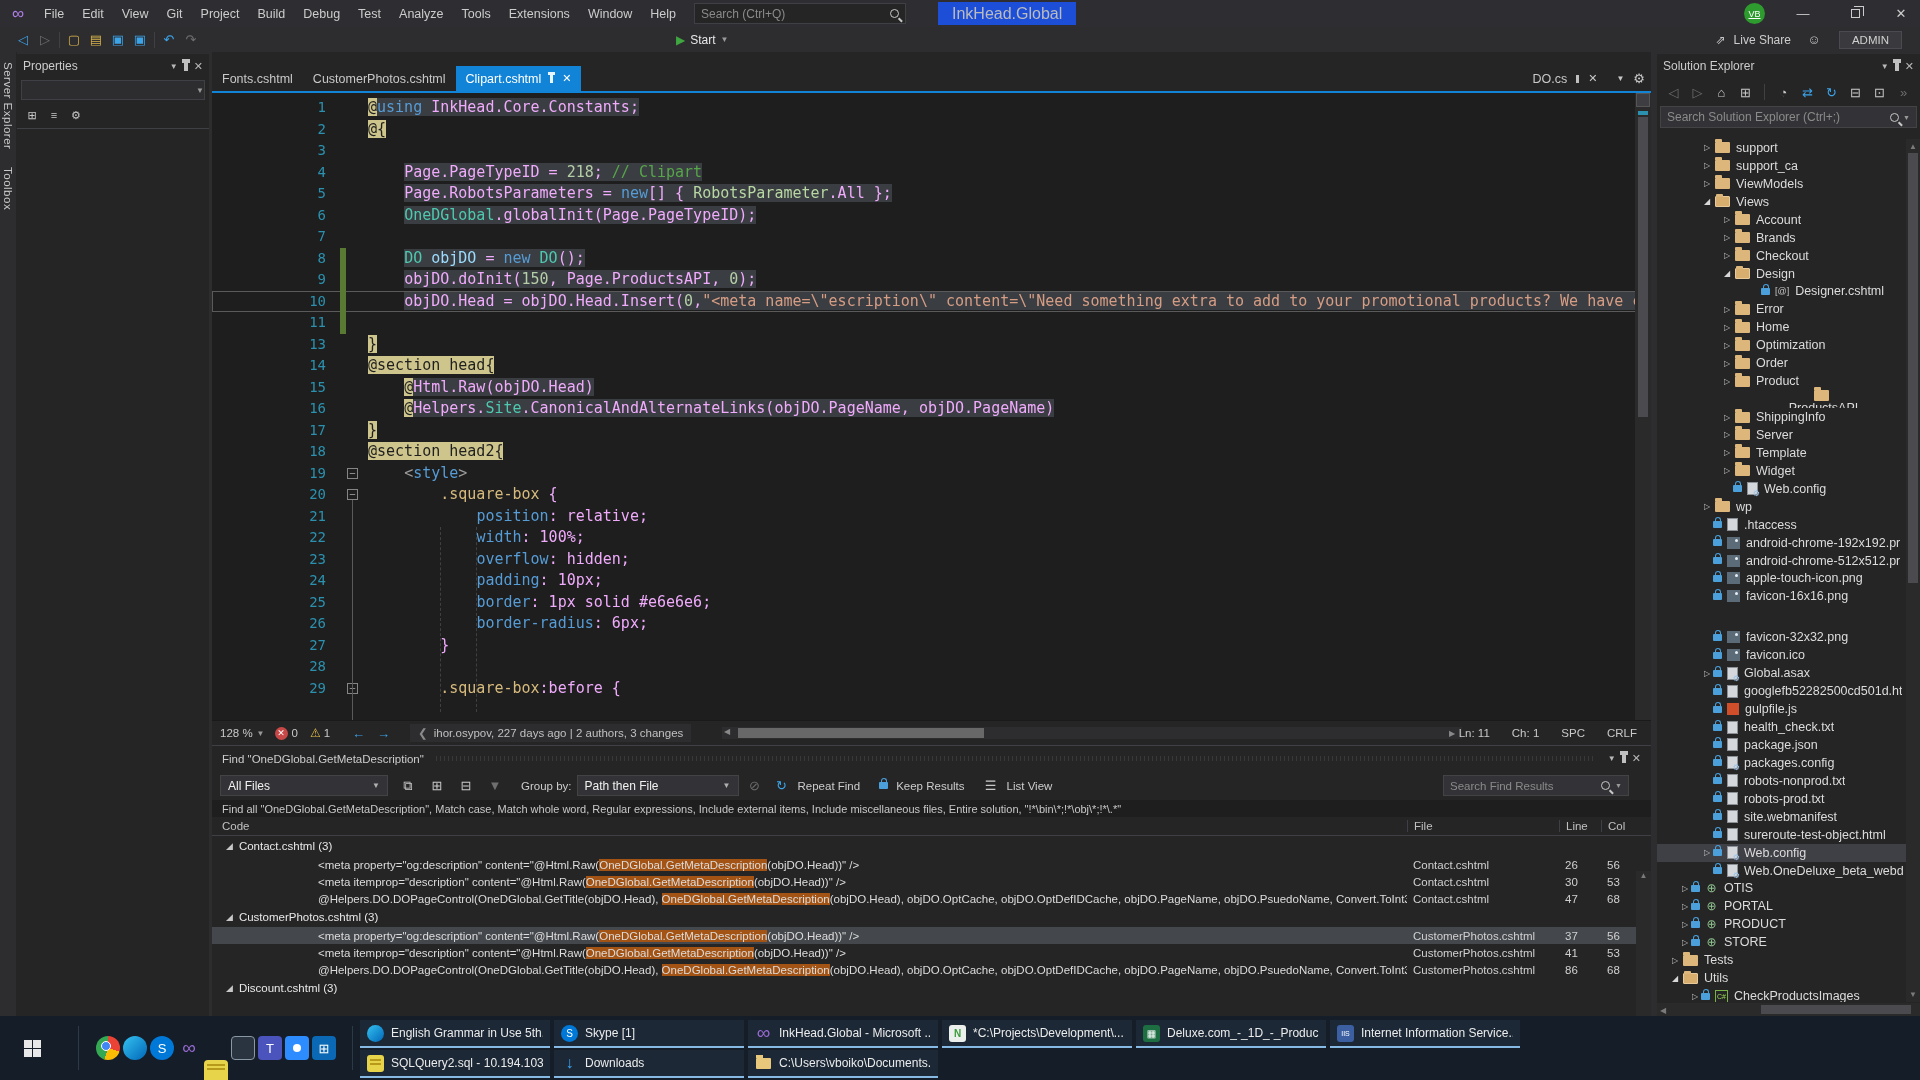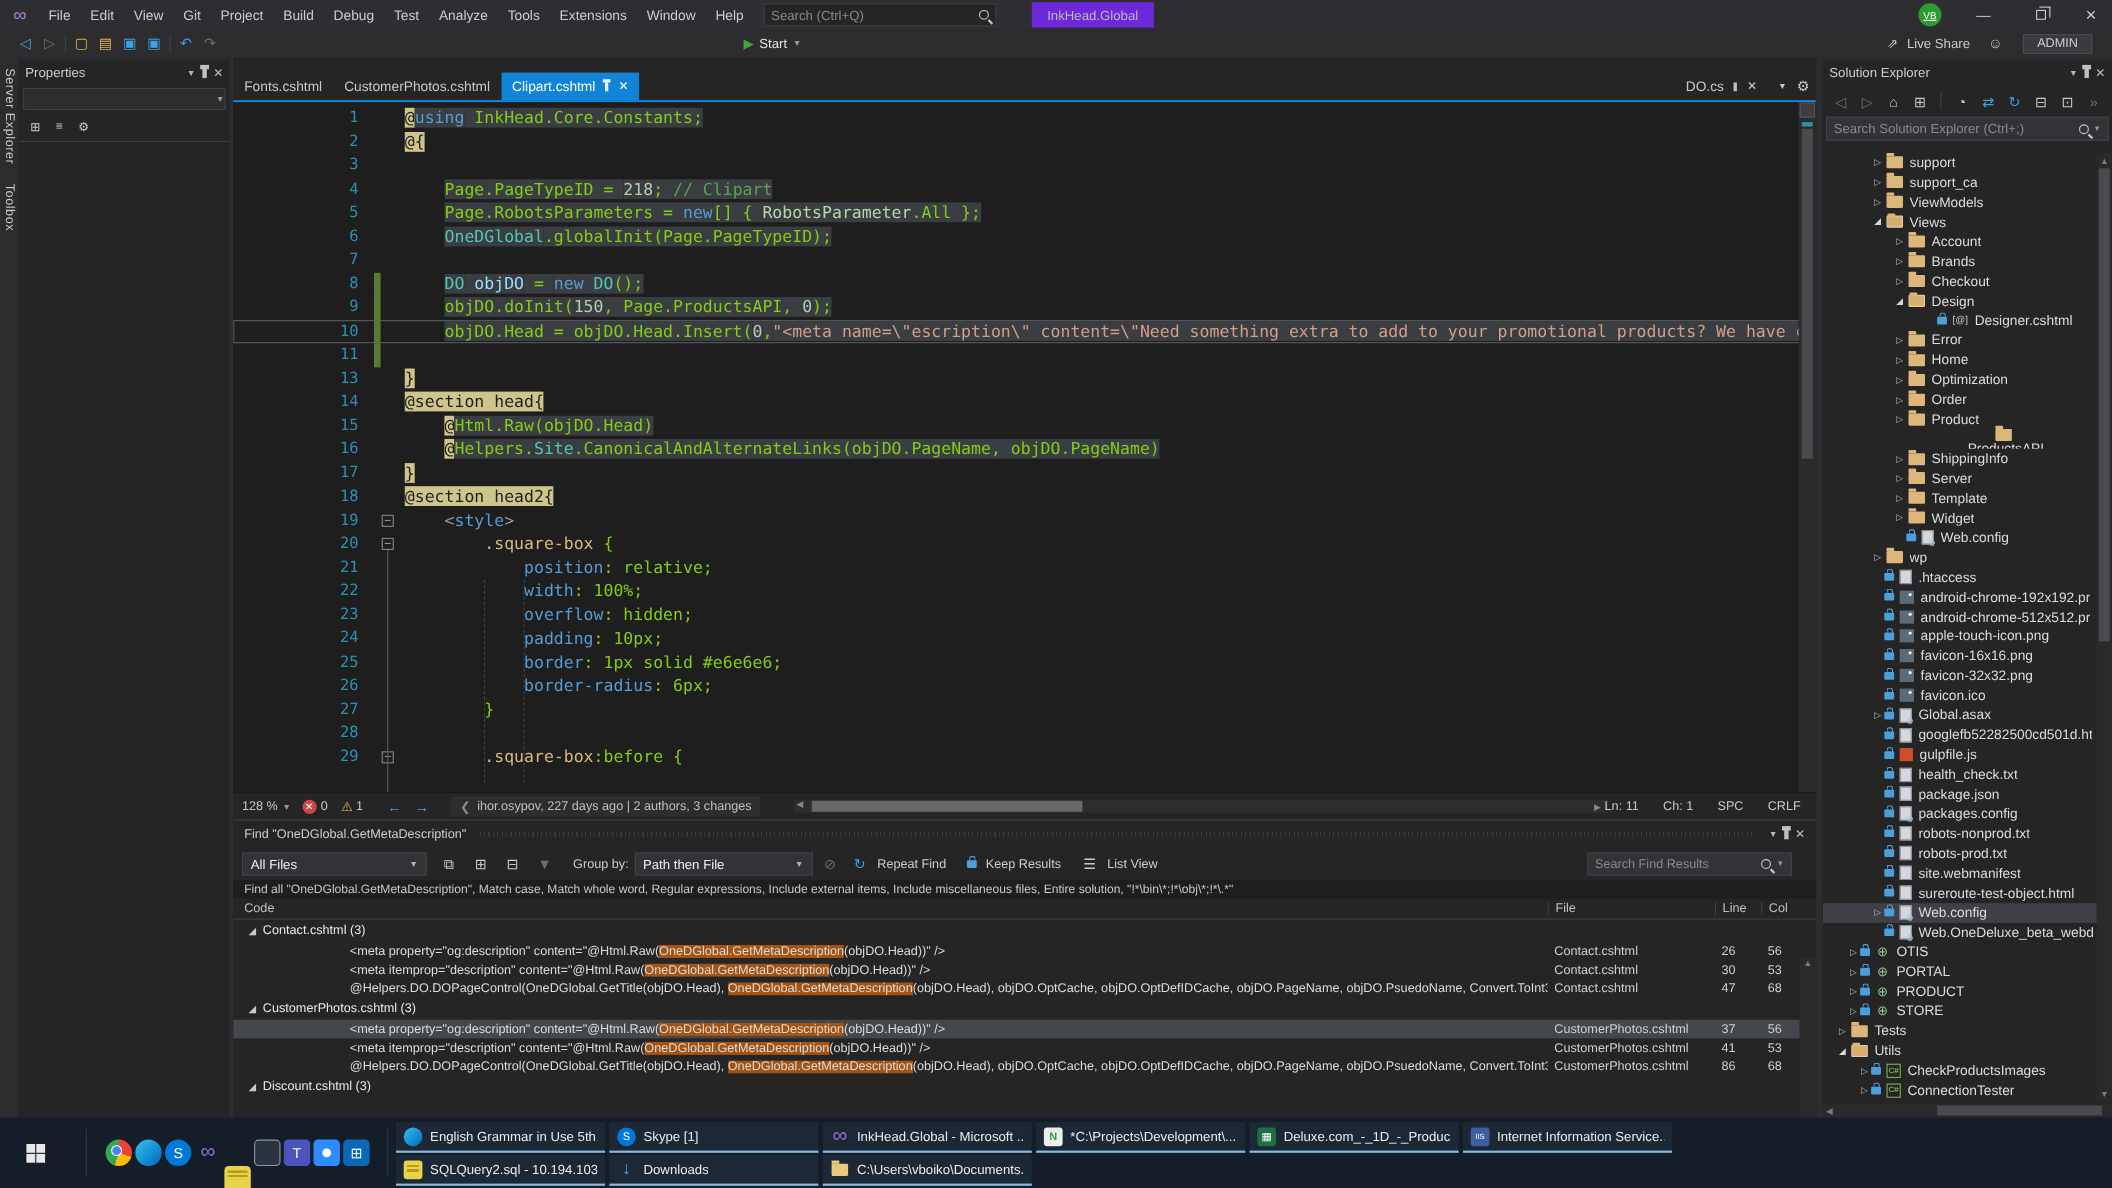--- a/index.html
+++ b/index.html
@@ -8,21 +8,21 @@
   .abs { position:absolute; }
   .row { display:flex; align-items:center; }
   .grow { flex:1; }
 
   
   #titlebar { position:absolute; left:0; top:0; width:1920px; height:27px; background:#2E2E32; display:flex; align-items:center; color:#CCCCCC; font-size:12.5px; }
   #vslogo { width:18px; height:18px; margin:0 8px 0 9px; color:#B07FE8; font-size:17px; line-height:18px; text-align:center; }
   #menubar { display:flex; height:100%; align-items:center; }
   #menubar .mi { padding:0 9px; height:100%; display:flex; align-items:center; cursor:default; }
   #qsearch { position:absolute; left:694px; top:3px; width:212px; height:21px; background:#252526; border:1px solid #3F3F46; display:flex; align-items:center; color:#8A8A8A; font-size:12px; padding:0 6px; }
-  #wintitle { position:absolute; left:938px; top:2px; height:23px; background:#6d28d9; color:#BBBBBB; display:flex; align-items:center; padding:0 14px; font-size:12px;text-align:right; }
+  #wintitle { position:absolute; left:938px; top:2px; height:23px; background:#1d4ed8; color:#BBBBBB; display:flex; align-items:center; padding:0 14px; font-size:16px;text-align:right; }
   .mag { width:9px; height:9px; border:1.6px solid #C8C8C8; border-radius:50%; position:relative; display:inline-block; }
   .mag:after { content:""; position:absolute; width:5px; height:1.6px; background:#C8C8C8; transform:rotate(45deg); left:7px; top:9px; }
   #vbbadge { position:absolute; left:1744px; top:3px; width:21px; height:21px; border-radius:50%; background:#2E9B2E; color:#fff; font-size:9px; display:flex; align-items:center; justify-content:center;text-decoration:underline; }
   .wbtn { position:absolute; top:0; width:34px; height:27px; display:flex; align-items:center; justify-content:center; color:#CCCCCC; font-size:13px; }
   .restore-glyph { width:9px; height:9px; border:1px solid #CCC; position:relative; }
   .restore-glyph:before { content:""; position:absolute; left:2px; top:-4px; width:9px; height:9px; border:1px solid #CCC; border-bottom:none; border-left:none; }
 
   
   #toolbar { position:absolute; left:0; top:27px; width:1920px; height:25px; background:#2D2D30; display:flex; align-items:center; font-size:12px; color:#D0D0D0; }
   .tbi { width:22px; height:22px; display:flex; align-items:center; justify-content:center; font-size:13px; color:#C8C8C8; }
@@ -61,21 +61,21 @@
   #righttabs { margin-left:auto; display:flex; align-items:center; height:25px; color:#C8C8C8; font-size:12.5px; padding-right:6px; gap:9px; }
 
   
   #code { position:absolute; left:0; top:41px; width:1439px; height:627px; background:#1E1E1E; overflow:hidden; font-family:"DejaVu Sans Mono", monospace; font-size:15px; }
   #codelines { position:absolute; left:0; top:4px; width:100%; }
   .cl { position:relative; height:21.5px; line-height:21.5px; white-space:pre; padding-left:156px; }
   .cl .num { position:absolute; left:0; top:0; width:114px; text-align:right; color:#2B91AF; font-size:14px; }
   .cl .modbar { position:absolute; left:128px; top:0; width:6px; height:100%; background:#587A33; }
   .cl .foldbox { position:absolute; left:135px; top:5px; width:11px; height:11px; border:1px solid #858585; color:#C8C8C8; font-size:9px; line-height:9px; text-align:center; background:#1E1E1E; }
   .cl.cur { outline:1px solid #5A5A5A; outline-offset:-1px; }
-  .s-w{color:#84cc16} .s-k{color:#569CD6} .s-t{color:#4EC9B0} .s-e{color:#B8D7A3}
+  .s-w{color:#f0abfc} .s-k{color:#569CD6} .s-t{color:#4EC9B0} .s-e{color:#B8D7A3}
   .s-n{color:#B5CEA8} .s-s{color:#D69D85} .s-c{color:#57A64A} .s-i{color:#9CDCFE}
   .s-g{color:#9B9B9B} .s-sel{color:#D7BA7D}
   .s-r{background:#CDC58C; color:#1F1F1F}
   .s-b{background:#3A3D41}
   .s-sq{text-decoration:underline wavy #57A64A 1px; text-underline-offset:3px;}
   #foldline { position:absolute; left:140px; width:1px; background:#5A5A5A; }
   .guide { position:absolute; width:0; border-left:1px dashed #404040; }
   #vscroll { position:absolute; right:0; top:0; width:16px; height:627px; background:#2A2A2B; }
   #vscroll .splitbox { position:absolute; top:0; left:1px; width:14px; height:14px; background:#3E3E42; border:1px solid #555; }
   #vscroll .cmark { position:absolute; top:18px; left:3px; width:10px; height:4px; background:#2B91AF; }
@@ -649,21 +649,21 @@
           <span class="lockic"></span>
           <span class="ic ic-img"></span>
           <span class="lbl">apple-touch-icon.png</span>
         </div>
         <div class="titem" style="padding-left: 44px;">
           <span class="arrow"></span>
           <span class="lockic"></span>
           <span class="ic ic-img"></span>
           <span class="lbl">favicon-16x16.png</span>
         </div>
-        <div class="titem" style="padding-left: 44px;">
+        <div class="titem" style="padding-left: 44px; margin-top: 23px;">
           <span class="arrow"></span>
           <span class="lockic"></span>
           <span class="ic ic-img"></span>
           <span class="lbl">favicon-32x32.png</span>
         </div>
         <div class="titem" style="padding-left: 44px;">
           <span class="arrow"></span>
           <span class="lockic"></span>
           <span class="ic ic-img"></span>
           <span class="lbl">favicon.ico</span>

